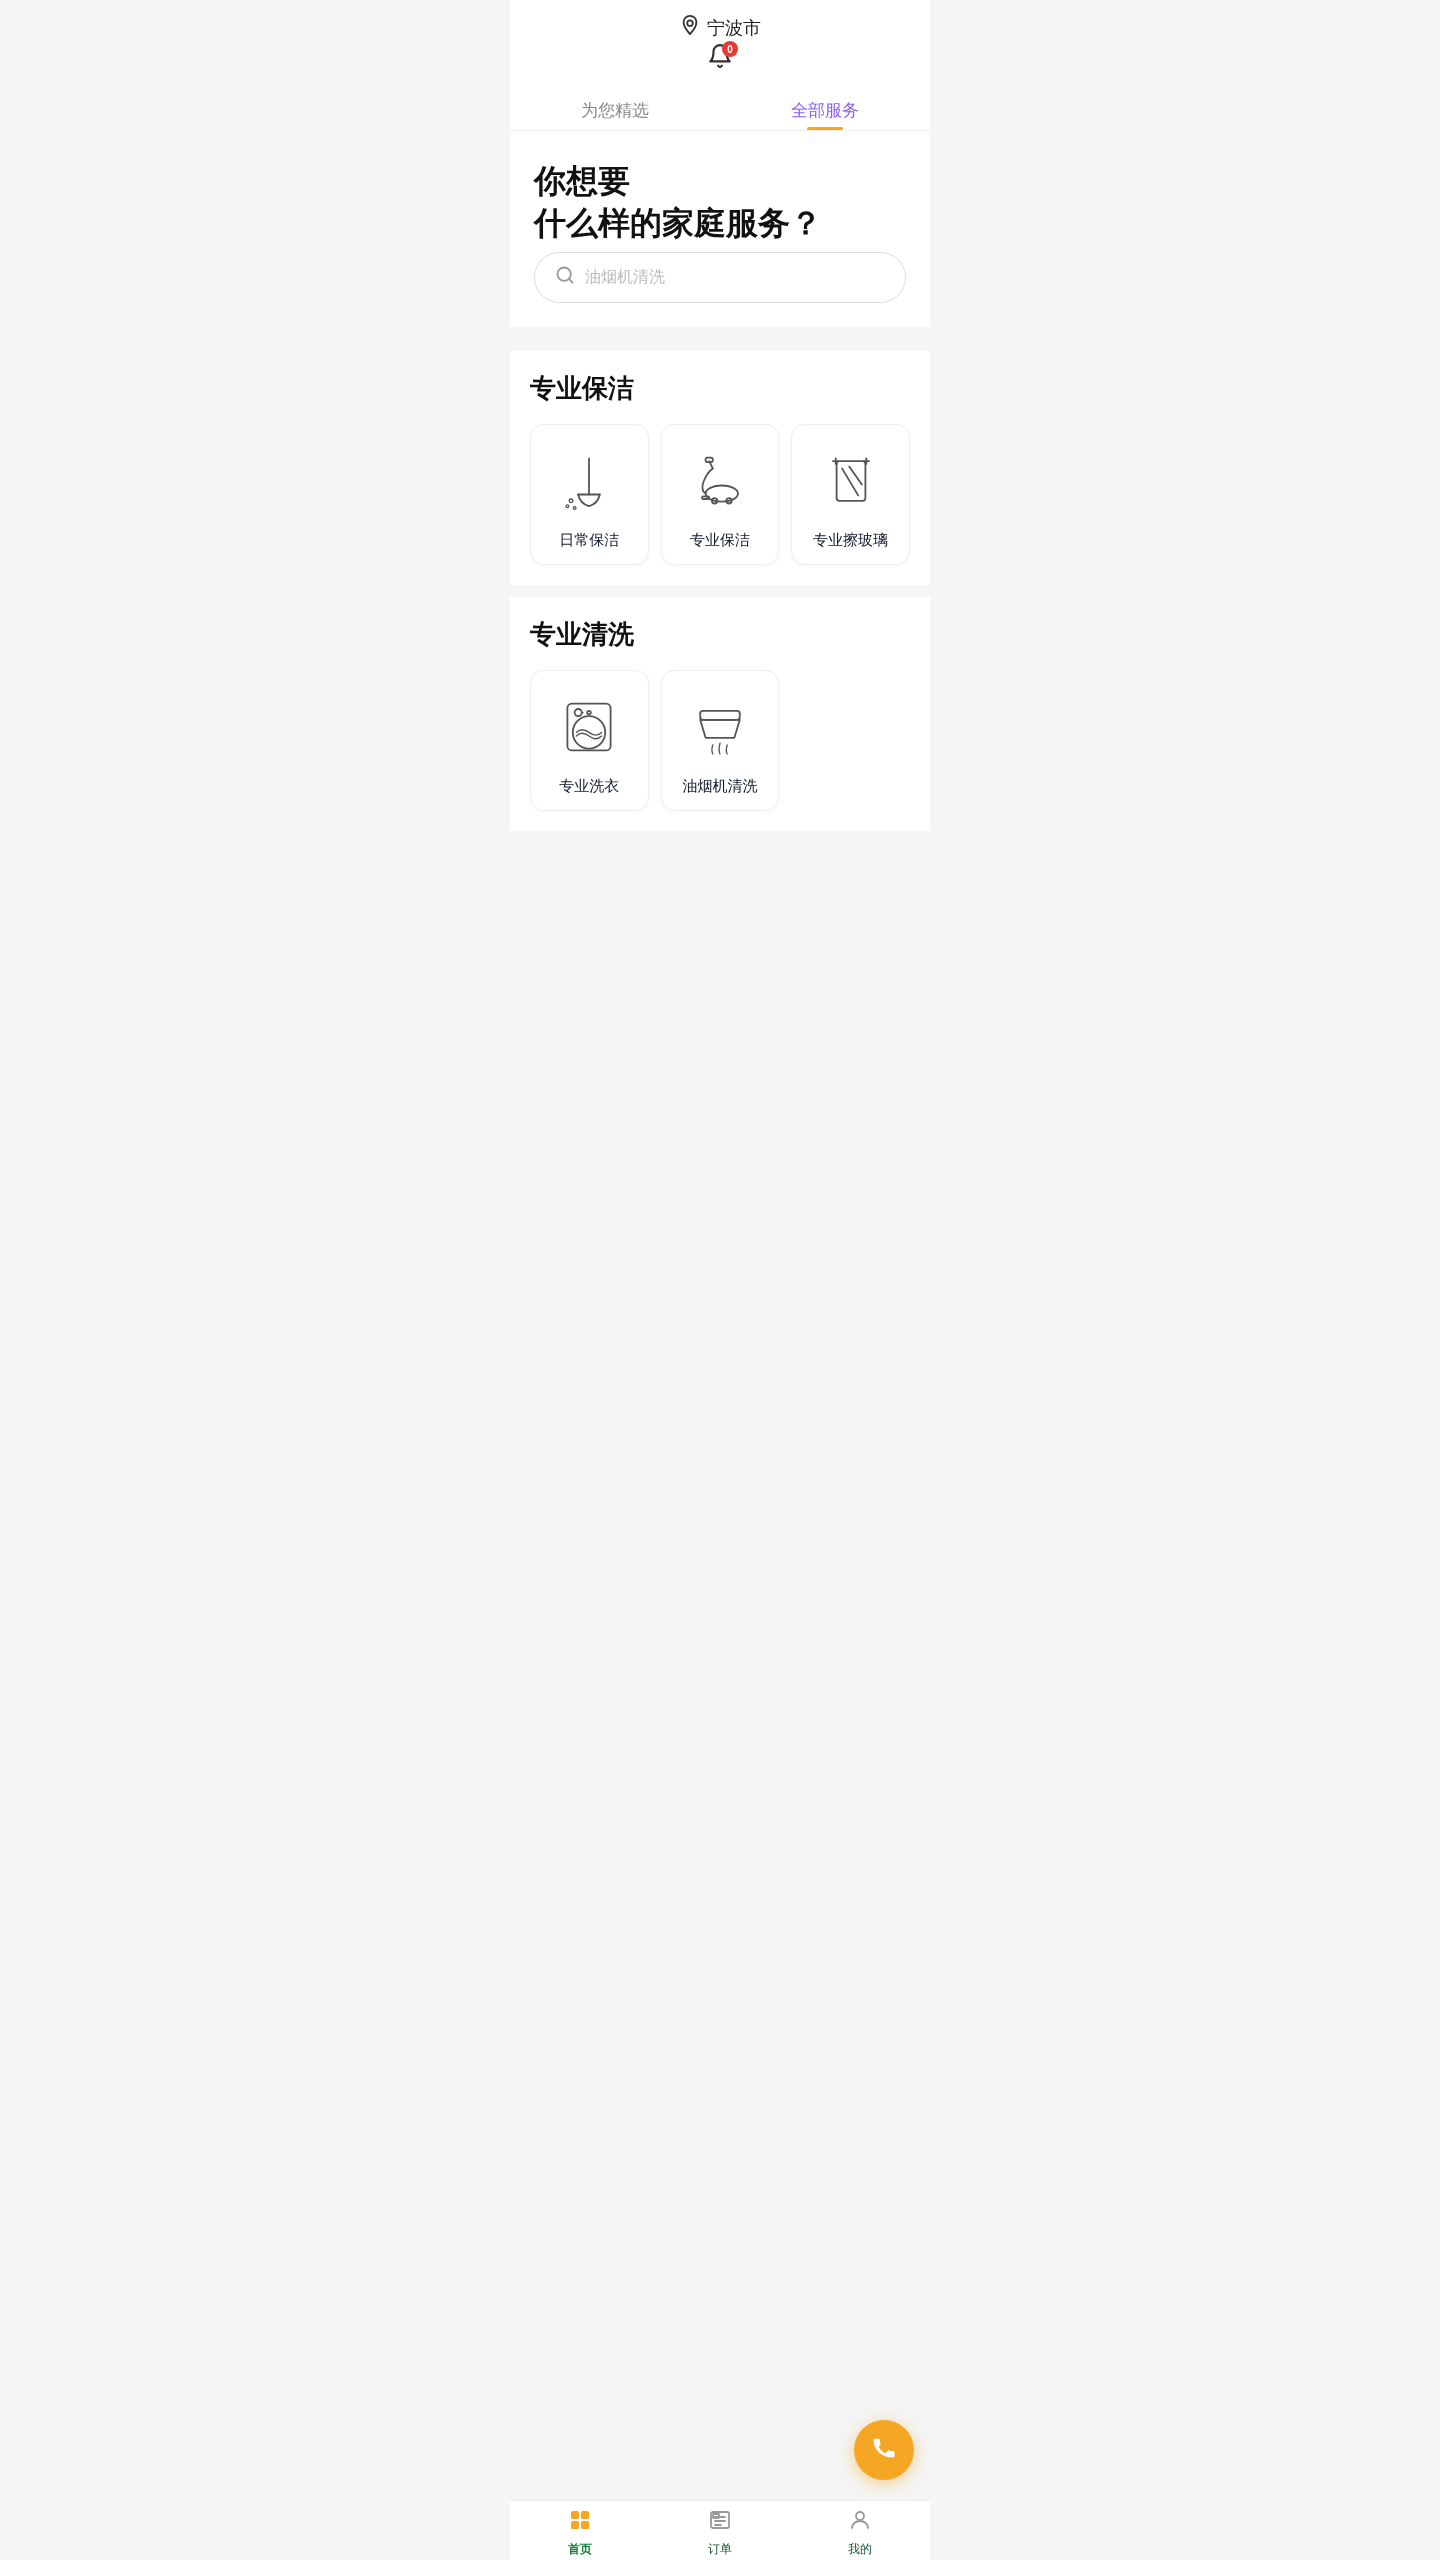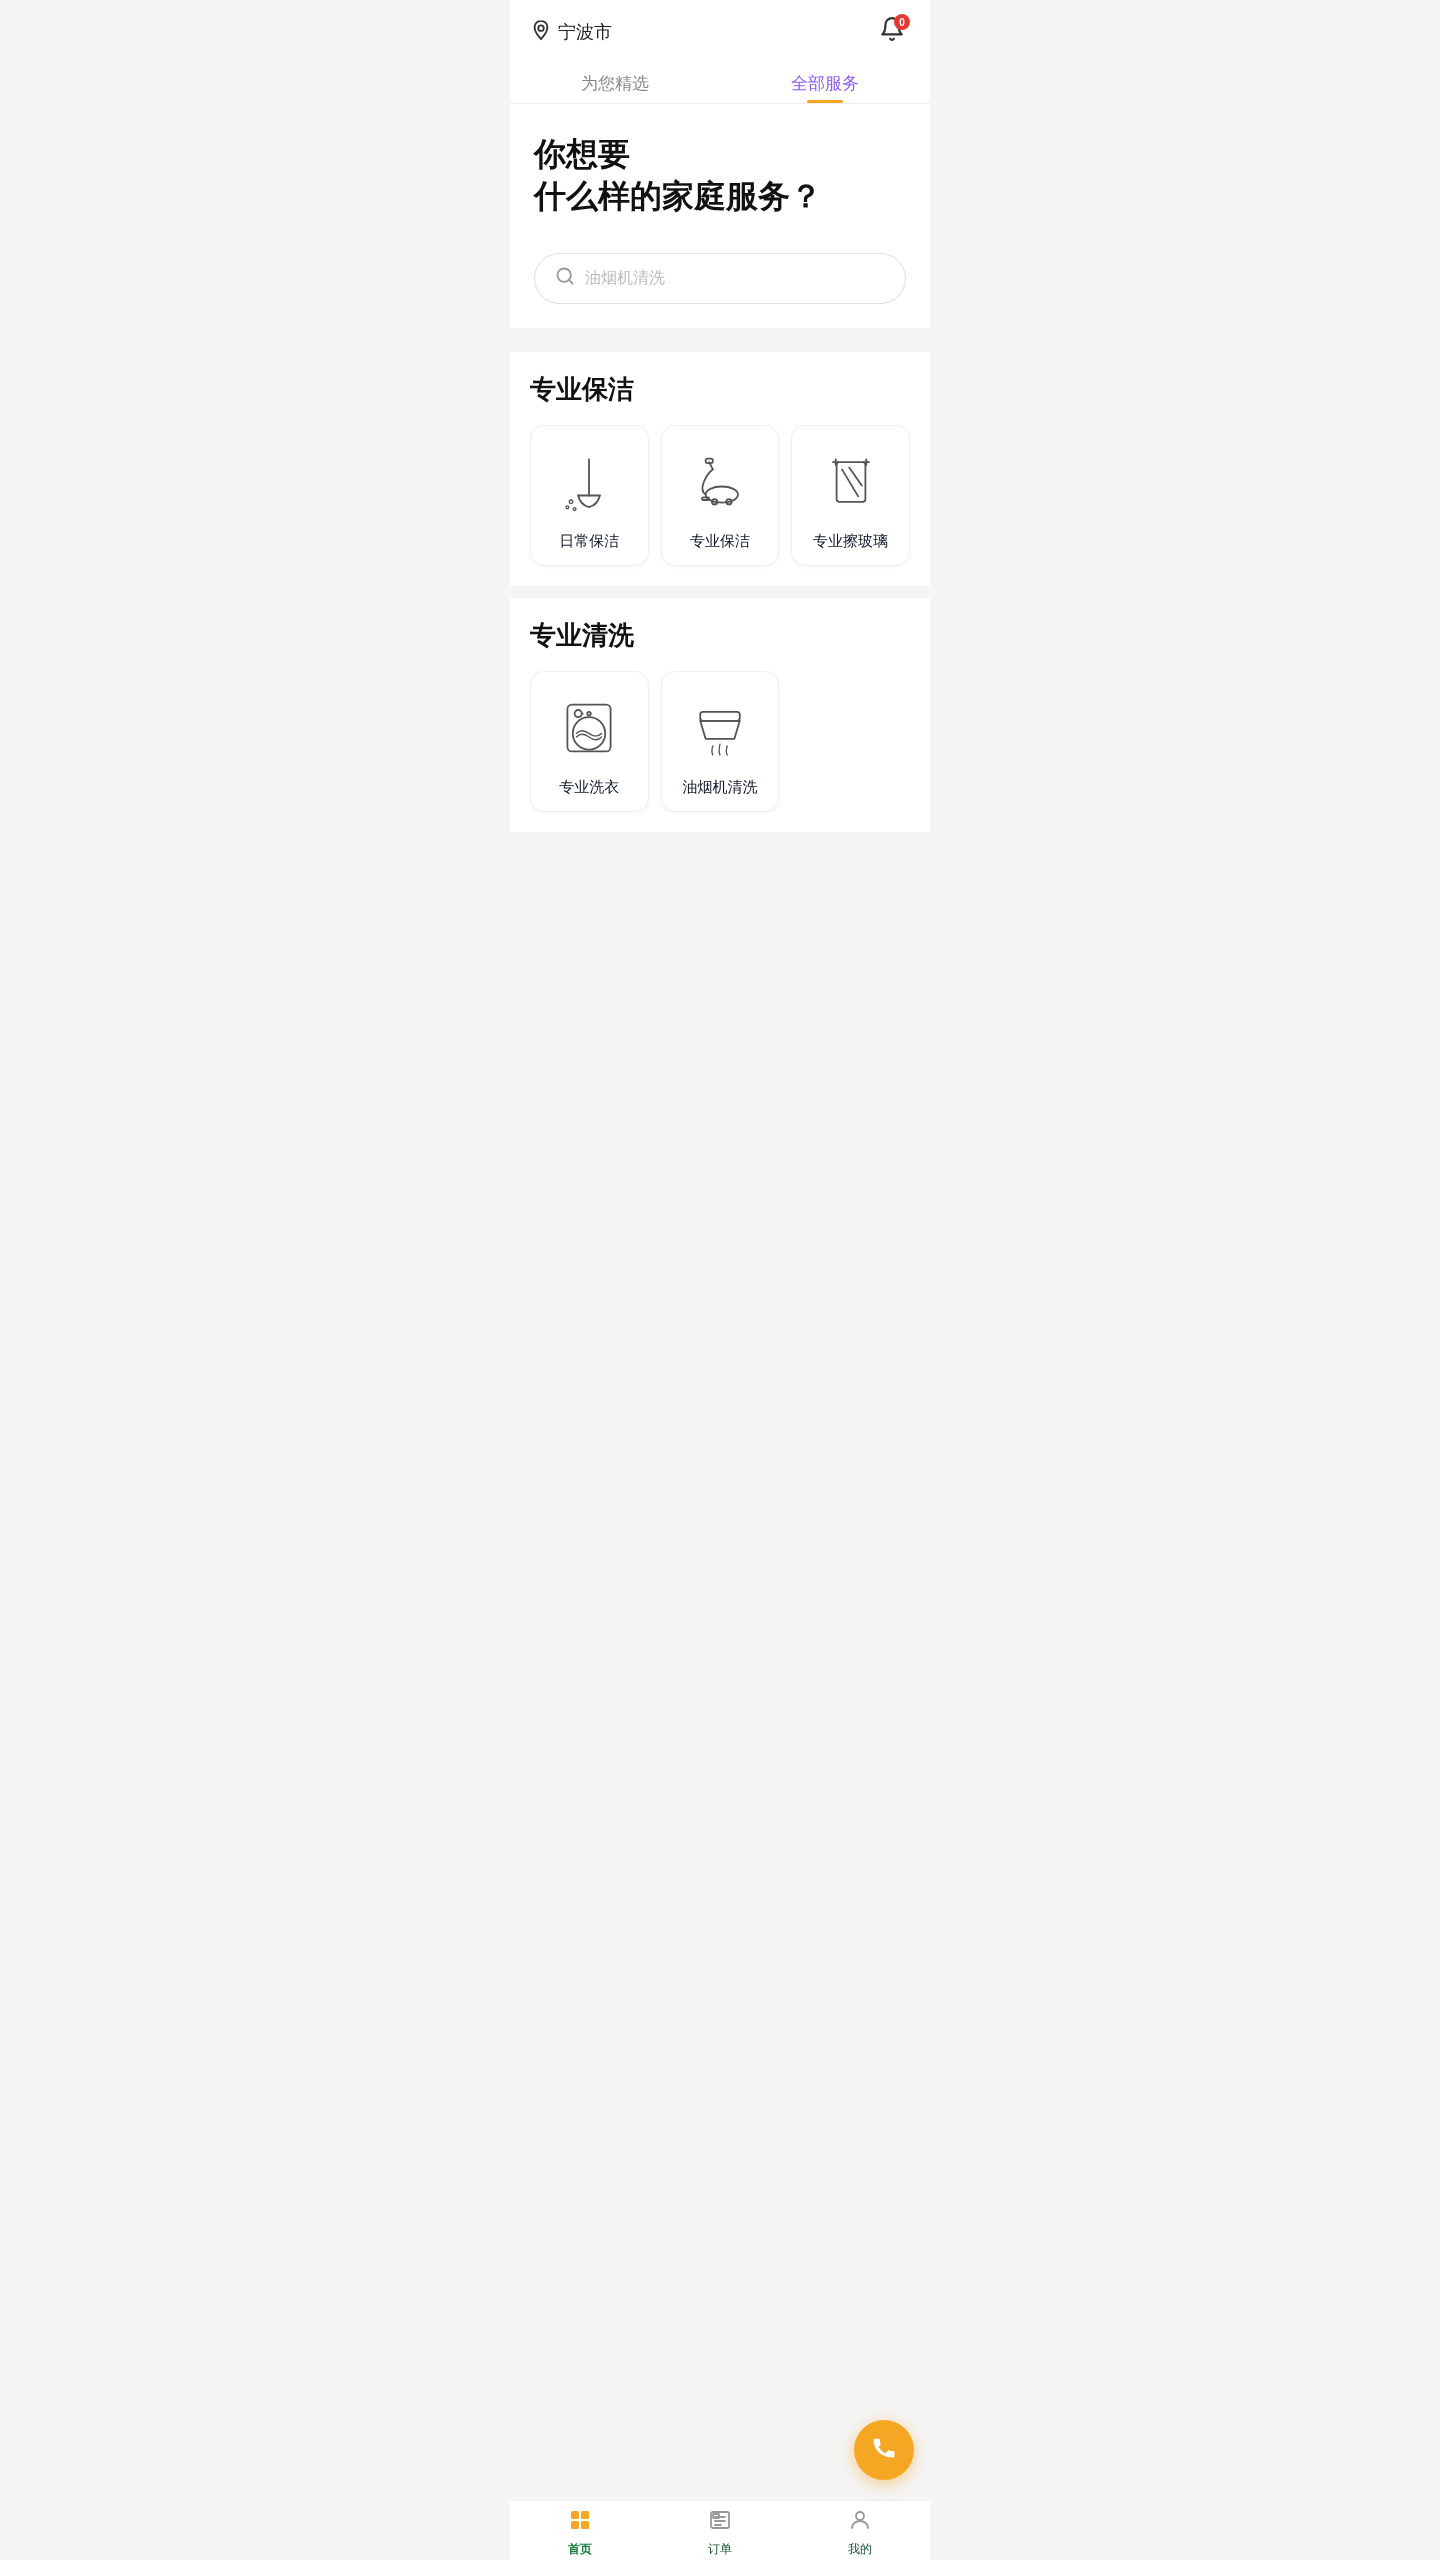--- a/index.html
+++ b/index.html
@@ -14,20 +14,21 @@
       overflow-x: hidden;
     }
 
     
     .header {
       display: flex;
       justify-content: space-between;
       align-items: center;
       padding: 14px 20px 10px;
       background: #fff;
+      flex-direction: column;
     }
     .location-area {
       display: flex;
       align-items: center;
       gap: 6px;
     }
     .location-icon {
       font-size: 18px;
       color: #333;
     }
@@ -102,21 +103,21 @@
     
     .hero-section {
       background: #fff;
       padding: 30px 24px 24px;
     }
     .hero-title {
       font-size: 32px;
       font-weight: 800;
       color: #111;
       line-height: 1.3;
-      margin-bottom: 36px;
+      margin-bottom: 8px;
     }
     .search-bar {
       display: flex;
       align-items: center;
       border: 1.5px solid #ddd;
       border-radius: 28px;
       padding: 12px 20px;
       gap: 10px;
       background: #fff;
       cursor: text;

